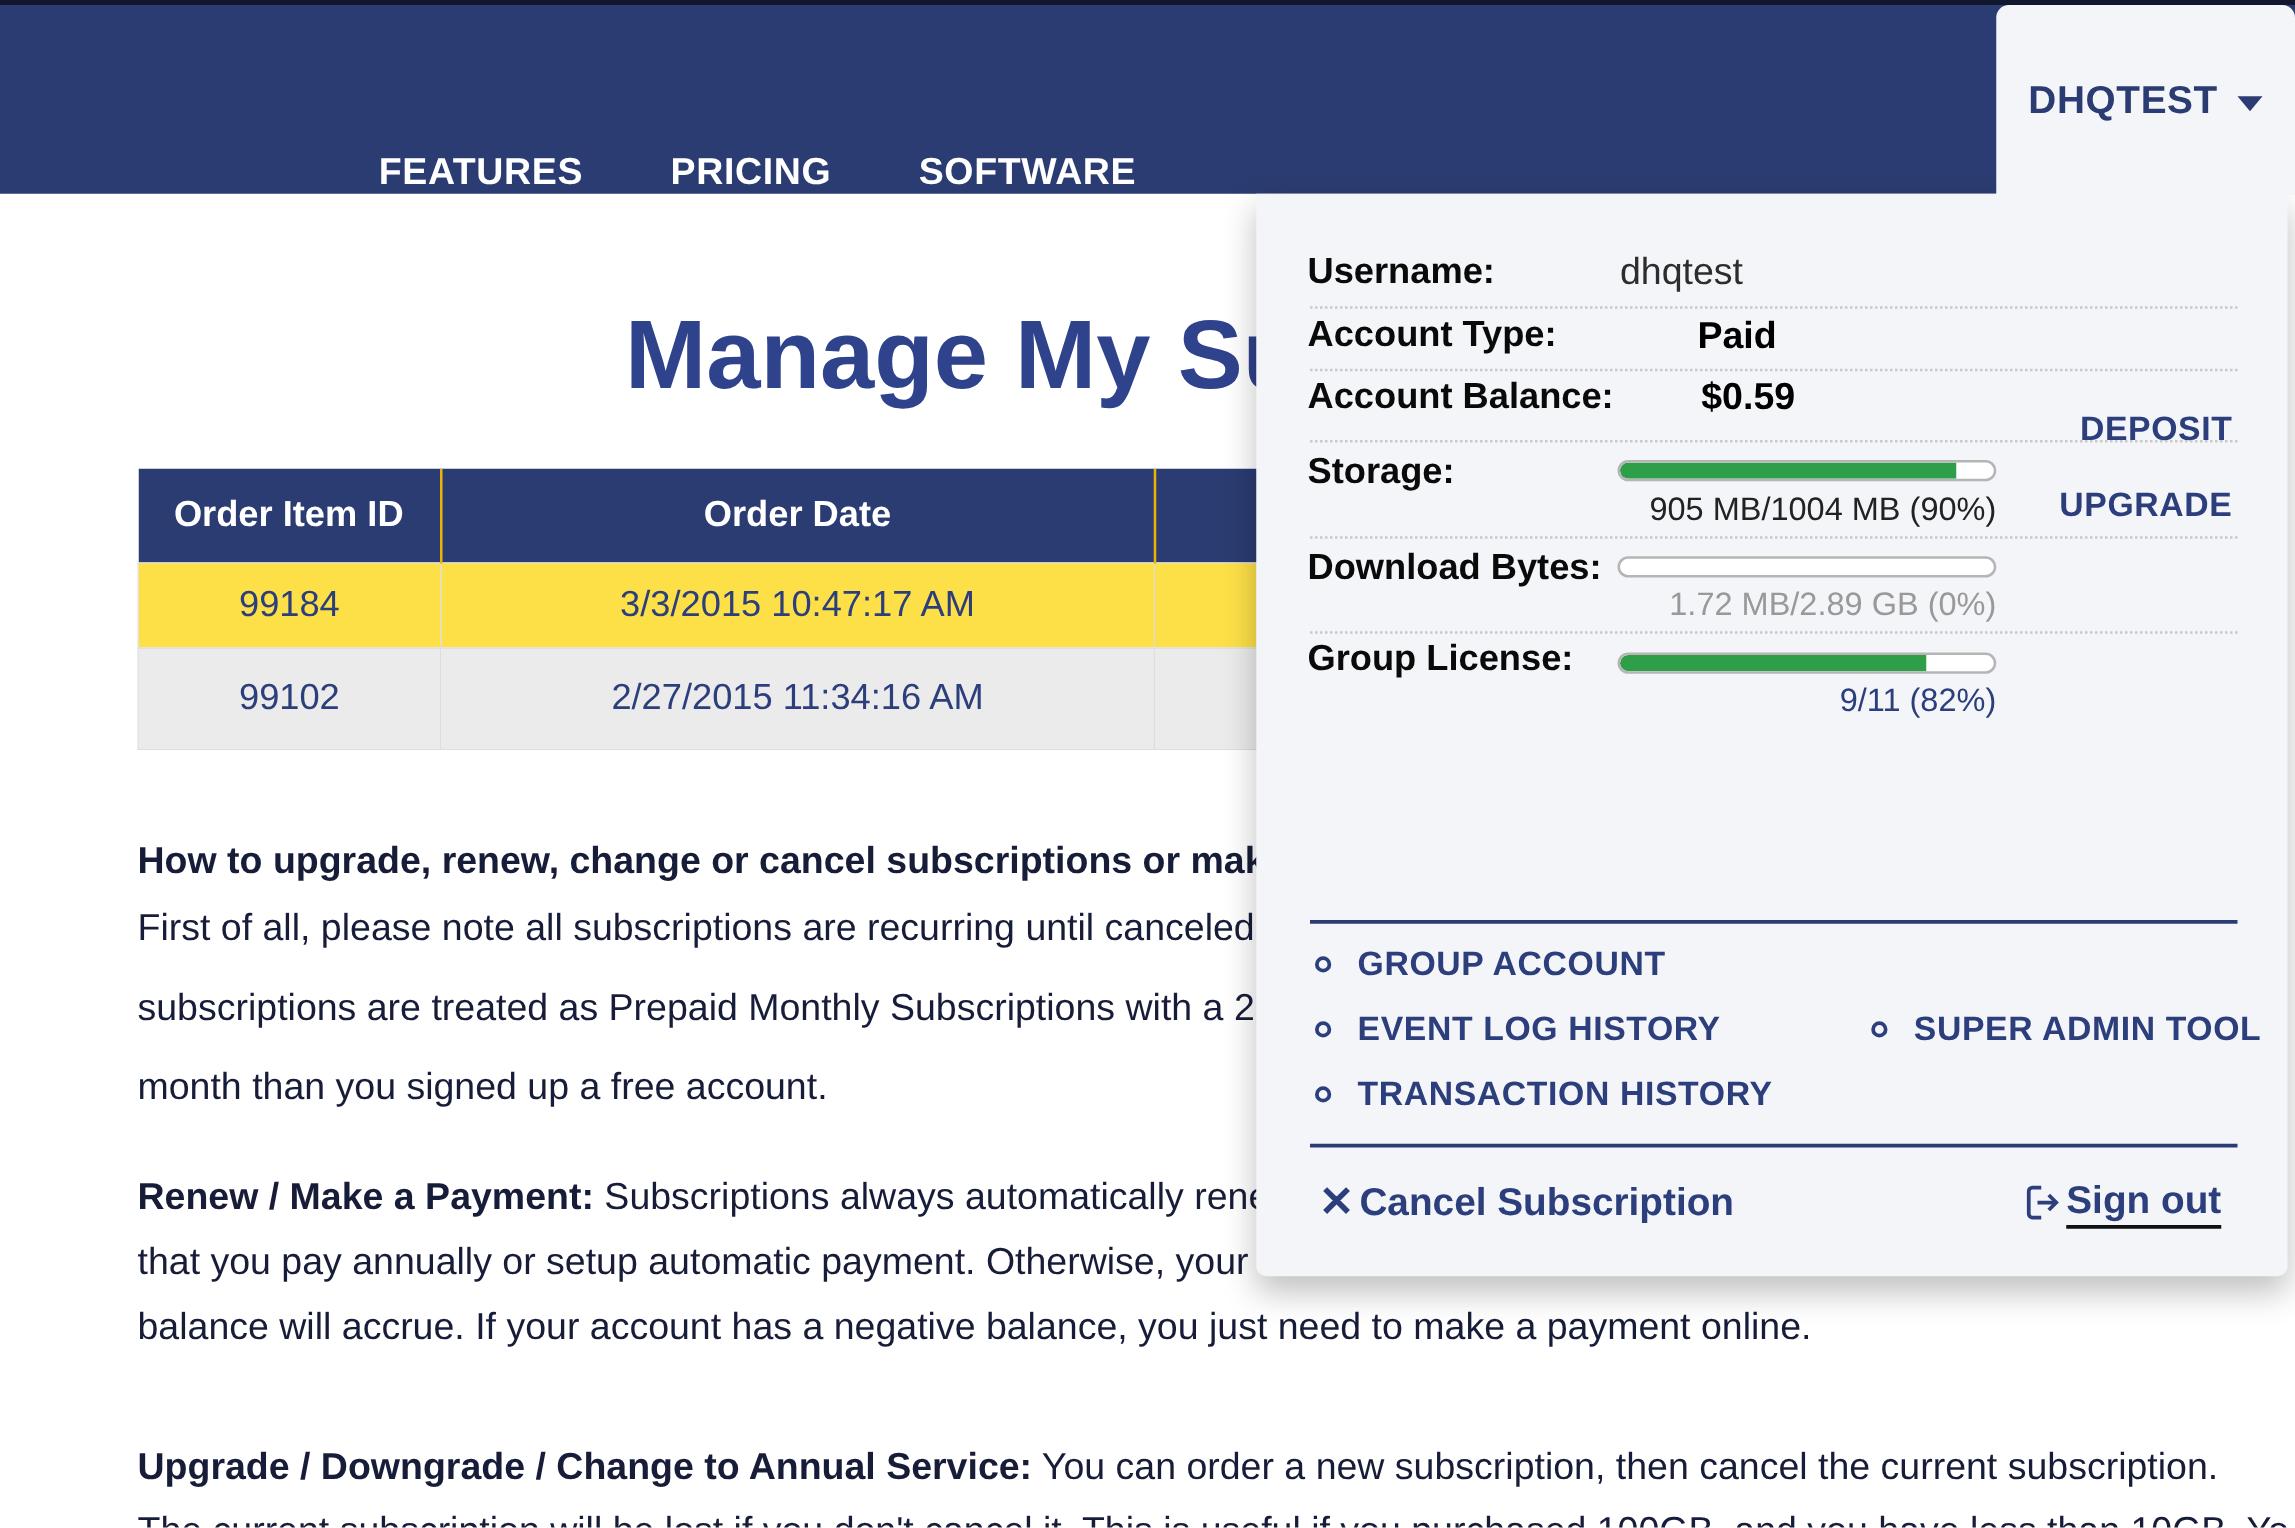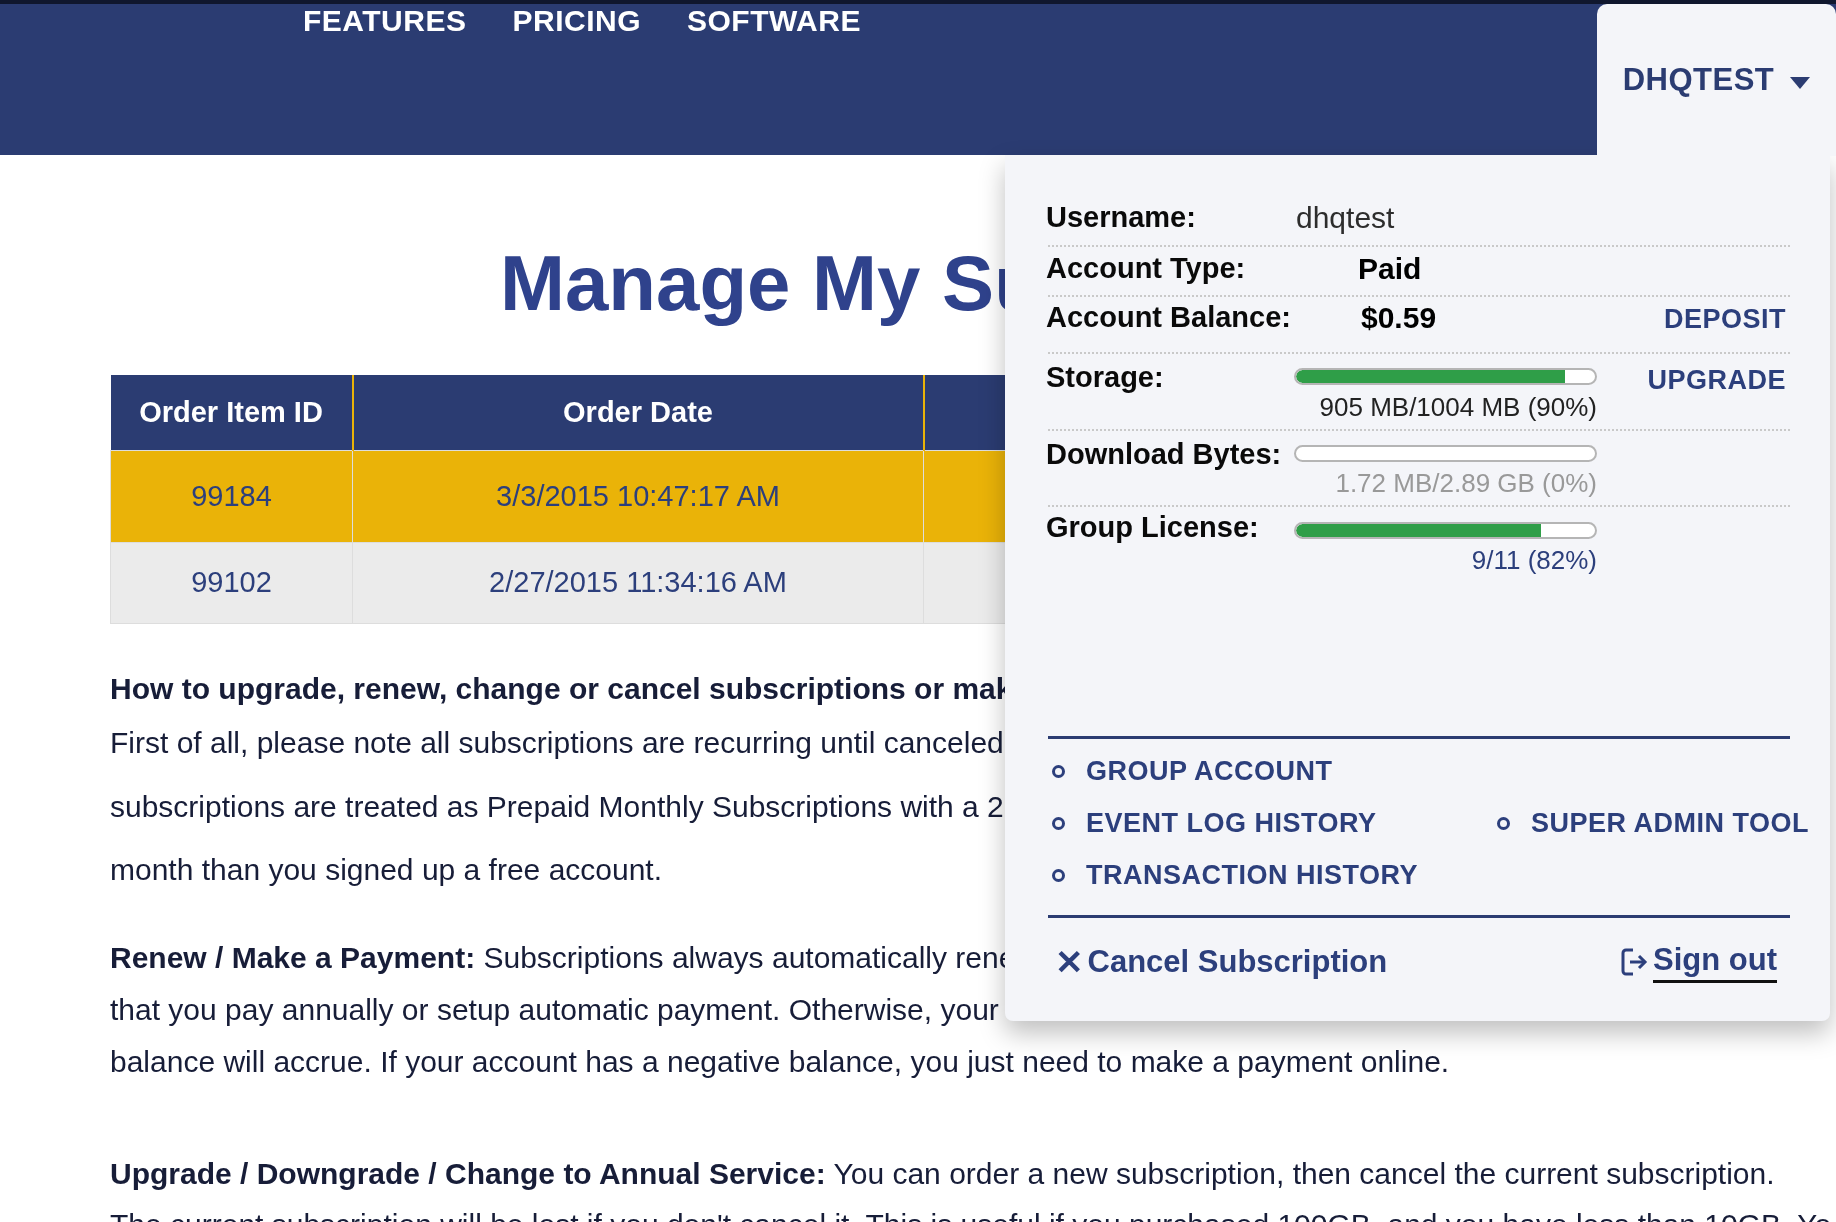--- a/index.html
+++ b/index.html
@@ -5,55 +5,55 @@
   * { margin:0; padding:0; box-sizing:border-box; }
   html,body { width:1836px; height:1222px; overflow:hidden; background:#ffffff;
     font-family:"Liberation Sans", sans-serif; }
   .stage { position:relative; width:1836px; height:1222px; overflow:hidden; }
 
   
   .topline { position:absolute; left:0; top:0; width:1836px; height:4px; background:#10172e; z-index:30; }
 
   
   .navbar { position:absolute; left:0; top:4px; width:1836px; height:151px; background:#2b3c72; z-index:5; }
-  .nav-links { position:absolute; left:303px; top:0; height:151px; display:flex; align-items:flex-start; gap:46px; }
+  .nav-links { position:absolute; left:303px; top:0; height:151px; display:flex; align-items:flex-end; gap:70px; }
   .nav-link { color:#ffffff; font-weight:bold; font-size:30px; letter-spacing:0.5px; cursor:pointer; white-space:nowrap; }
 
   
   .account-tab { position:absolute; left:1597px; top:4px; width:239px; height:152px; background:#f4f5f9;
     border-radius:10px 10px 0 0; display:flex; align-items:center; justify-content:center; z-index:15; cursor:pointer; }
   .account-tab-label { color:#2b3c72; font-weight:bold; font-size:31px; letter-spacing:0.5px; }
   .caret-down { width:0; height:0; border-left:10px solid transparent; border-right:10px solid transparent;
     border-top:12px solid #2b3c72; margin-left:16px; margin-top:6px; }
 
   
   .page-title { position:absolute; left:500px; top:238px; font-size:78px; font-weight:bold; color:#2f428c; white-space:nowrap; z-index:1; }
 
   .orders-table { position:absolute; left:110px; top:375px; border-collapse:collapse; z-index:1; }
   .orders-table th { background:#2b3c72; color:#ffffff; font-weight:bold; font-size:29px; height:75px;
     border-right:2px solid #eab308; }
   .orders-table th:last-child { border-right:none; }
   .orders-table td { color:#2c3f7c; font-size:29px; text-align:center; border:1px solid #dddddd; }
-  .row-a td { background:#eab308; height:92px; }
+  .row-a td { background:#fde047; height:68px; }
   .row-b td { background:#ebebeb; height:81px; }
   .col-id { width:242px; } .col-date { width:571px; } .col-extra { width:82px; }
 
   .para-line { position:absolute; left:110px; font-size:30px; color:#171d38; white-space:nowrap; z-index:1; }
   .para-bold { font-weight:bold; }
 
   
   .dropdown { position:absolute; left:1005px; top:155px; width:825px; height:866px; background:#f4f5f9;
     border-radius:0 0 8px 8px; box-shadow:0 12px 26px rgba(0,0,0,0.25); z-index:10; }
   .drow-label { position:absolute; left:41px; font-size:29px; font-weight:bold; color:#0a0a0a; white-space:nowrap; }
   .drow-value { position:absolute; font-size:30px; white-space:nowrap; }
   .val-plain { color:#2d2d2d; }
   .val-blue  { color:#000000; font-weight:bold; }
   .dsep { position:absolute; left:43px; width:742px; border-top:2px dotted #c9c9c9; }
   .right-link { position:absolute; left:600px; width:181px; text-align:right; font-size:27px; font-weight:bold;
-    color:#2c3f7c; letter-spacing:0.5px; cursor:pointer; }
+    color:#2c3f7c; letter-spacing:0.5px; cursor:pointer;margin-top:24px; }
   .pbar { position:absolute; left:289px; width:303px; height:17px; background:#ffffff;
     border:2px solid #b5b5b5; border-radius:9px; overflow:hidden; }
   .pbar-fill { height:100%; background:#2f9e48; border-radius:7px 0 0 7px; }
   .pbar-caption { position:absolute; left:92px; width:500px; text-align:right; font-size:26px; white-space:nowrap; }
   .cap-dark { color:#222222; } .cap-gray { color:#999999; } .cap-blue { color:#2c3f7c; }
 
   .details-btn { position:absolute; left:239px; top:442px; width:352px; height:80px; background:#2b3c72;
     border:none; border-radius:8px; color:#ffffff; font-family:"Liberation Sans",sans-serif;
     font-size:30px; font-weight:bold; letter-spacing:0.5px; cursor:pointer; }
 

